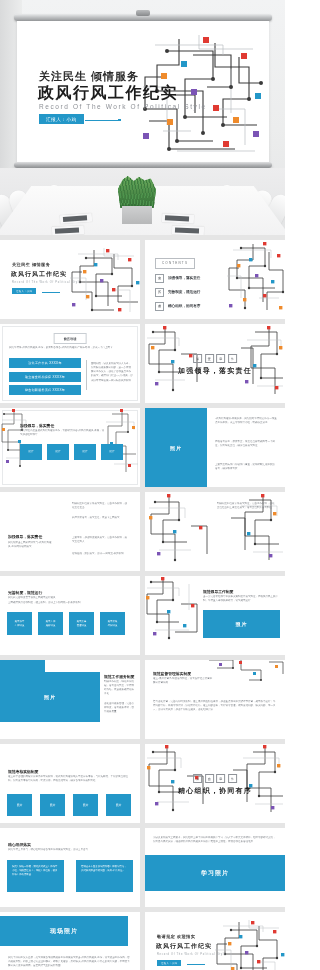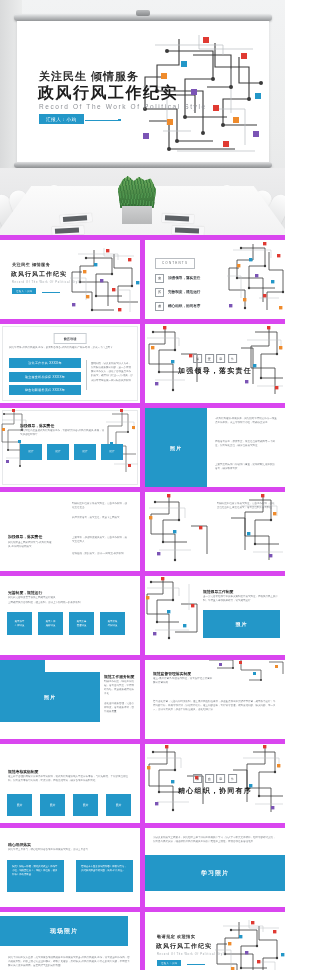--- a/index.html
+++ b/index.html
@@ -3,21 +3,21 @@
 <meta charset="utf-8">
 <style>
   * { margin:0; padding:0; box-sizing:border-box; }
   html,body { width:285px; height:970px; }
   body {
     font-family:"Liberation Sans", sans-serif;
     background:#ffffff;
     overflow:hidden;
     position:relative;
   }
-  .page { position:relative; width:285px; height:970px; background:#d946ef; }
+  .page { position:relative; width:285px; height:970px; background:#e5e5e5; }
 
   
   .hero { position:relative; width:285px; height:235px; overflow:hidden; background:#e9eaec; }
   .hero-wall {
     position:absolute; inset:0;
     background:
       linear-gradient(180deg,#f2f3f4 0%,#eceded 55%,#e3e4e5 100%);
   }
   .hero-wall:after{
     content:""; position:absolute; left:0; top:0; width:22px; height:100%;

